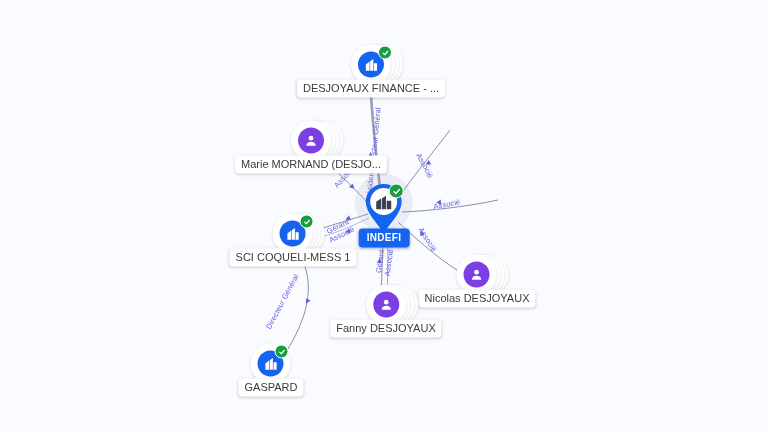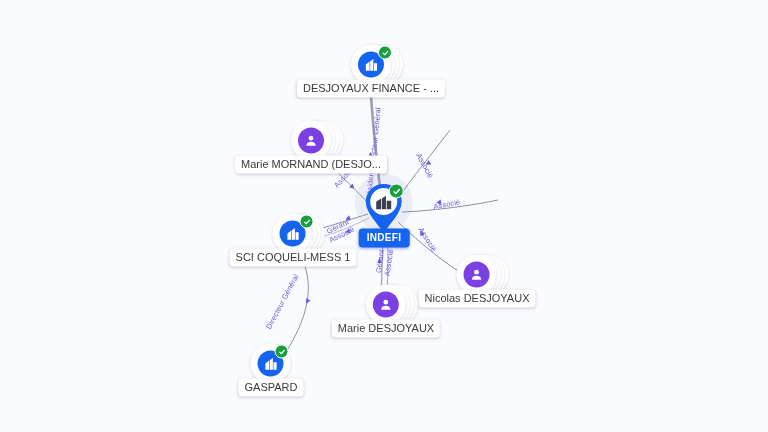--- a/index.html
+++ b/index.html
@@ -330,21 +330,21 @@
         <div class="card c2"></div>
       <div class="card c1"></div>
         <div class="card c0"></div>
       <div class="circle-icon person">
         <svg width="14" height="14" viewBox="0 0 24 24" fill="#ffffff">
           <circle cx="12" cy="8" r="4"></circle>
           <path d="M4 21c0-4.4 3.6-7 8-7s8 2.6 8 7H4z"></path>
         </svg>
       </div>
     </div>
-    <div class="node-label">Marie DESJOYAUX</div>
+    <div class="node-label">Fanny DESJOYAUX</div>
   </div>
 
   <div class="node" style="left:271px; top:370px;align-items:center;">
     <div class="deck">
       <div class="card c0" style="left:0;"></div>
       <div class="circle-icon company">
         <svg width="15" height="15" viewBox="0 0 24 24" fill="#ffffff">
           <path d="M3 21V11l6-4.5V21H3zm7 0V6l5-3.5V21h-5zm6 0V9h5v12h-5zM5 13h2v2H5v-2zm0 4h2v2H5v-2zm7-7h2v2h-2v-2zm0 4h2v2h-2v-2zm0 4h2v2h-2v-2zm6-4h2v2h-2v-2zm0 4h2v2h-2v-2z"></path>
         </svg>
       </div>

